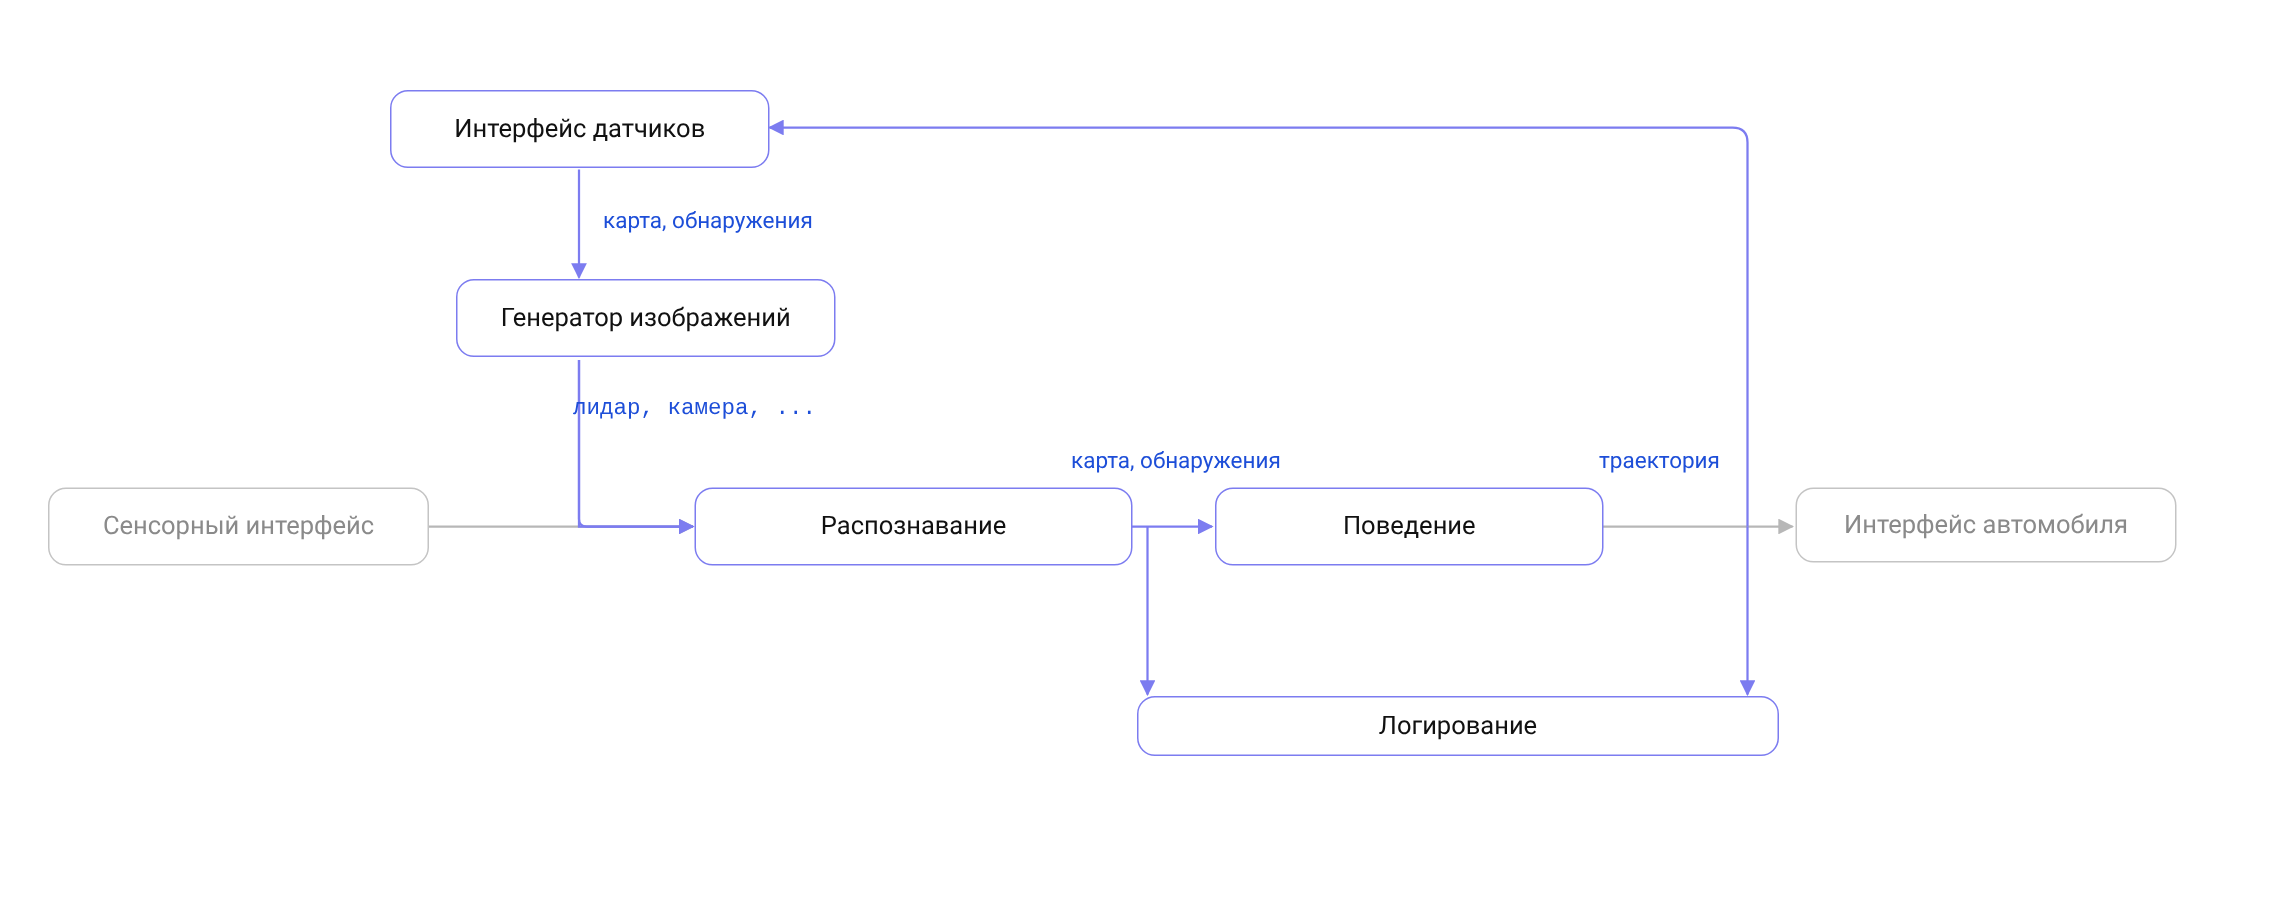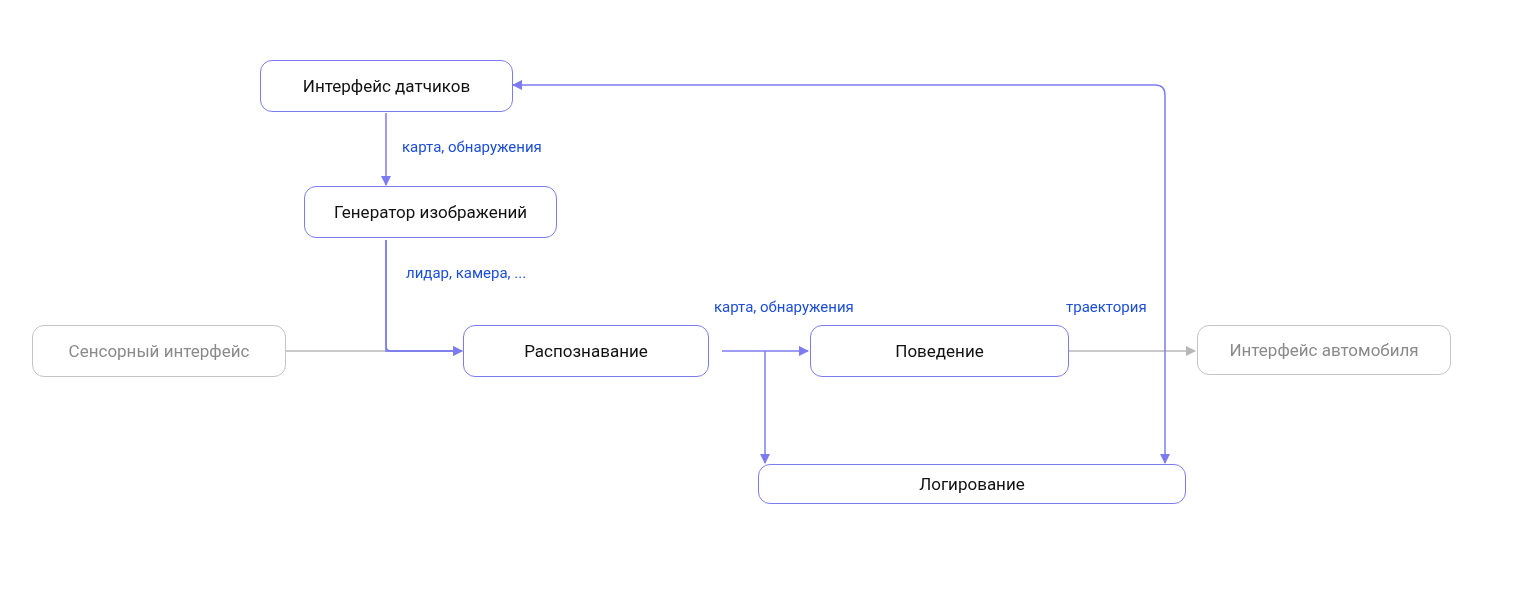--- a/index.html
+++ b/index.html
@@ -89,37 +89,37 @@
   </div>
 
   <div class="node primary" style="left:260px; top:60px; width:253px; height:52px;">
     <span>Интерфейс датчиков</span>
   </div>
 
   <div class="node primary" style="left:260px; top:186px; width:253px; height:52px;margin-left:44px;">
     <span>Генератор изображений</span>
   </div>
 
-  <div class="node primary" style="left:463px; top:325px; width:246px; height:52px;">
+  <div class="node primary" style="left:463px; top:325px; width:292px; height:52px;">
     <span>Распознавание</span>
   </div>
 
   <div class="node primary" style="left:810px; top:325px; width:259px; height:52px;">
     <span>Поведение</span>
   </div>
 
   <div class="node secondary" style="left:1197px; top:325px; width:254px; height:50px;">
     <span>Интерфейс автомобиля</span>
   </div>
 
   <div class="node primary" style="left:758px; top:464px; width:428px; height:40px;">
     <span>Логирование</span>
   </div>
 
   <div class="edge-label" style="left:402px; top:138px;">карта, обнаружения</div>
 
-  <div class="edge-label" style="left:406px; top:264px;">лидар, камера, ...</div>
+  <div class="edge-label" style="left:382px; top:264px;font-family:Liberation Mono, monospace;">лидар, камера, ...</div>
 
   <div class="edge-label" style="left:714px; top:298px;">карта, обнаружения</div>
 
   <div class="edge-label" style="left:1066px; top:298px;">траектория</div>
 
 </div>
 
 </body></html>

